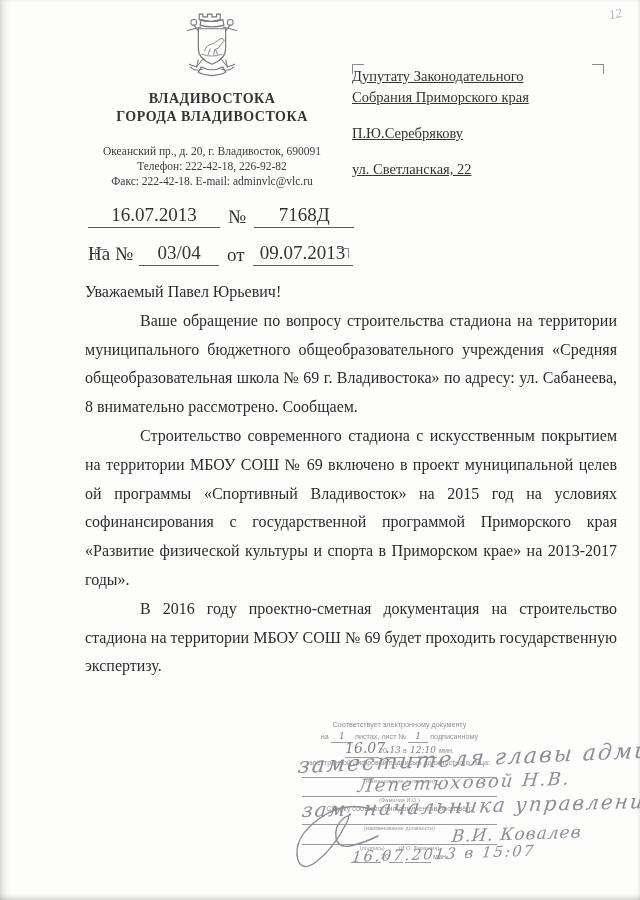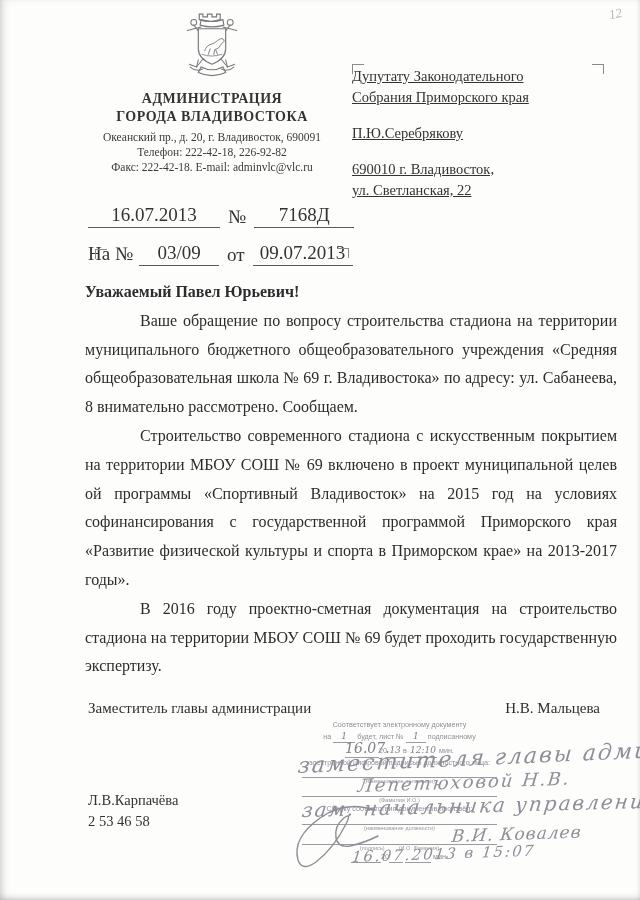--- a/index.html
+++ b/index.html
@@ -6,37 +6,37 @@
   .page{
     position:relative;width:640px;height:900px;margin:0 auto;
     background:#fdfdfc;overflow:hidden;
     font-family:"Liberation Serif","DejaVu Serif",serif;color:#2e2e30;
     box-shadow:inset 6px 0 8px -4px rgba(0,0,0,.18), inset 0 -5px 7px -4px rgba(0,0,0,.22), inset -3px 0 5px -3px rgba(0,0,0,.10);
   }
   
   .letterhead{position:absolute;left:62px;top:10px;width:300px;text-align:center;}
   .emblem{display:block;margin:0 auto 6px auto;}
   .org{font-weight:bold;font-size:14px;letter-spacing:.5px;line-height:18px;color:#333;}
-  .addr{font-size:11.5px;line-height:15px;margin-top:4px;color:#3a3a3c;}
+  .addr{font-size:11.5px;line-height:15px;margin-top:18px;color:#3a3a3c;}
   .email{}
   
   .ref{position:absolute;left:88px;top:204px;width:275px;font-size:19px;color:#333;}
   .ref-row{display:flex;align-items:flex-end;margin-bottom:14px;}
   .u{border-bottom:1.2px solid #5a5a5e;text-align:center;display:inline-block;padding-bottom:1px;}
   .ref-lbl{padding:0 6px 1px 0;}
   
   .crop{position:absolute;width:11px;height:9px;}
   .crop.tl{border-top:1.5px solid #8a8a8e;border-left:1.5px solid #8a8a8e;}
   .crop.tr{border-top:1.5px solid #8a8a8e;border-right:1.5px solid #8a8a8e;}
   
   .recipient{position:absolute;left:352px;top:66px;width:250px;font-size:14.5px;line-height:21px;color:#333;text-decoration:underline;}
   .recipient .gap{height:15px;}
   
   .body-block{position:absolute;left:85px;top:278px;width:532px;font-size:16px;color:#2c2c2e;}
-  .salutation{text-align:center;margin:0 0 12px 0;font-weight:bold;}
+  .salutation{text-align:center;margin:0 0 12px 0;}
   .body-block p{margin:0;text-align:justify;text-indent:55px;line-height:28.8px;}
   
   .sig{position:absolute;left:88px;top:700px;width:512px;display:flex;justify-content:space-between;font-size:15px;color:#2e2e30;}
   .executor{position:absolute;left:88px;top:790px;font-size:14.5px;line-height:21px;color:#333;}
   
   .stamp{position:absolute;left:302px;top:720px;width:195px;font-family:"Liberation Sans","DejaVu Sans",sans-serif;
          font-size:7.2px;line-height:10.5px;color:#90909a;text-align:center;}
   .stamp .blank{display:inline-block;border-bottom:.8px solid #9a9aa2;}
   .stamp .cap{font-size:5.6px;color:#9a9aa2;line-height:7px;}
   .stamp .sline{border-bottom:.8px solid #9a9aa2;height:9px;}
@@ -72,81 +72,72 @@
         <path d="M33 10 q12 4 24 0 l1 6 q-13 4 -26 0 z"></path>
 
         <path d="M30 20 h30 v22 q0 11 -15 17 q-15 -6 -15 -17 z" fill="#fdfdfc"></path>
 
         <path d="M37 44 q2 -6 7 -7 q4 -1 7 -4 q3 -3 6 -2 q2 1 1 3 l-3 3 q-2 5 -7 6 l-1 5 m-4 -6 l-2 6 m8 -5 l2 5" stroke-width="1.0"></path>
         <path d="M34 48 q10 4 22 0" stroke-width="0.9"></path>
 
         <path d="M33 62 q12 6 24 0 l3 6 q-15 7 -30 0 z"></path>
       </g>
     </svg>
-    <div class="org">АДМИНИСТРАЦИЯ</div>
+    <div class="org">ВЛАДИВОСТОКА</div>
     <div class="org">ГОРОДА  ВЛАДИВОСТОКА</div>
     <div class="addr">
       <div>Океанский пр., д. 20, г. Владивосток, 690091</div>
       <div>Телефон: 222-42-18, 226-92-82</div>
       <div><span>Факс: 222-42-18. E-mail: </span><span class="email">adminvlc@vlc.ru</span></div>
     </div>
   </div>
 
   <div class="ref">
     <div class="ref-row">
       <span class="u" style="width:132px">16.07.2013</span>
       <span class="ref-lbl" style="padding:0 8px">№</span>
       <span class="u" style="width:100px">7168Д</span>
     </div>
     <div class="ref-row">
       <span class="ref-lbl">На №</span>
-      <span class="u" style="width:80px">03/09</span>
+      <span class="u" style="width:80px">03/04</span>
       <span class="ref-lbl" style="padding:0 8px">от</span>
       <span class="u" style="width:100px">09.07.2013</span>
     </div>
   </div>
 
   <div class="crop tl" style="left:352px;top:64px;"></div>
   <div class="crop tr" style="left:592px;top:64px;"></div>
   <div class="crop tl" style="left:95px;top:249px;"></div>
   <div class="crop tr" style="left:337px;top:248px;"></div>
 
   <div class="recipient">
     <div>Дупутату Законодательного</div>
     <div>Собрания Приморского края</div>
     <div class="gap"></div>
     <div>П.Ю.Серебрякову</div>
     <div class="gap"></div>
-    <div>690010  г. Владивосток,</div>
     <div>ул. Светланская, 22</div>
   </div>
 
   <div class="body-block">
     <p class="salutation" style="text-indent:0;">Уважаемый Павел Юрьевич!</p>
     <p>Ваше обращение по вопросу строительства стадиона на территории муниципального бюджетного общеобразовательного учреждения «Средняя общеобразовательная школа  №  69  г. Владивостока» по адресу: ул. Сабанеева, 8 внимательно рассмотрено. Сообщаем.</p>
     <p>Строительство современного стадиона с искусственным покрытием на территории МБОУ СОШ № 69 включено в проект муниципальной целев ой программы «Спортивный Владивосток» на 2015 год на условиях софинансирования с государственной программой Приморского края «Развитие физической культуры и спорта в Приморском крае» на 2013-2017 годы».</p>
     <p>В 2016 году проектно-сметная документация на строительство стадиона на территории МБОУ СОШ № 69 будет проходить государственную экспертизу.</p>
   </div>
 
-  <div class="sig">
-    <span>Заместитель главы администрации</span>
-    <span>Н.В. Мальцева</span>
-  </div>
 
-  <div class="executor">
-    <div>Л.В.Карпачёва</div>
-    <div>2 53 46 58</div>
-  </div>
 
   <div class="stamp">
     <div>Соответствует электронному документу</div>
     <div>
       <span>на</span>
       <span class="blank" style="width:22px"><span class="hw-small" style="font-size:9px">1</span></span>
-      <span>будет, лист №</span>
+      <span>листах, лист №</span>
       <span class="blank" style="width:20px"><span class="hw-small" style="font-size:9px">1</span></span>
       <span>подписанному</span>
     </div>
     <div>
       <span class="blank" style="width:34px"><span class="hw-small" style="font-size:14px">16.07.</span></span><span>20</span><span class="blank" style="width:16px"><span class="hw-small" style="font-size:9px">13</span></span><span>в</span>
       <span class="blank" style="width:28px"><span class="hw-small" style="font-size:9px">12:10</span></span>
       <span>мин.</span>
     </div>
     <div>электронной цифровой подписью должностного лица:</div>
     <div class="sline"></div>

